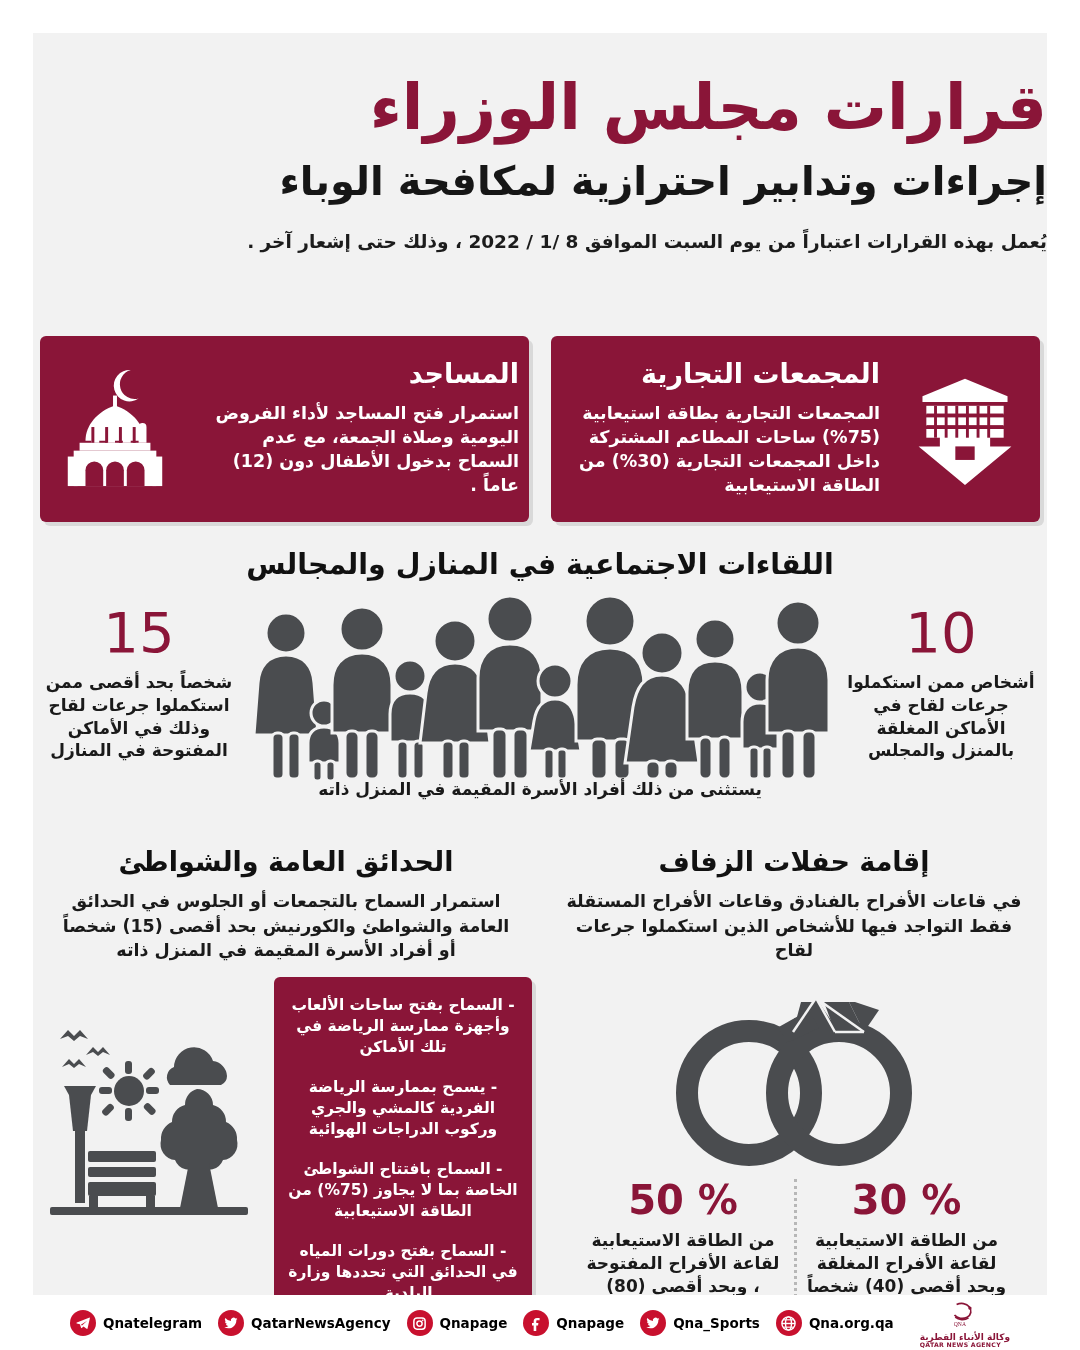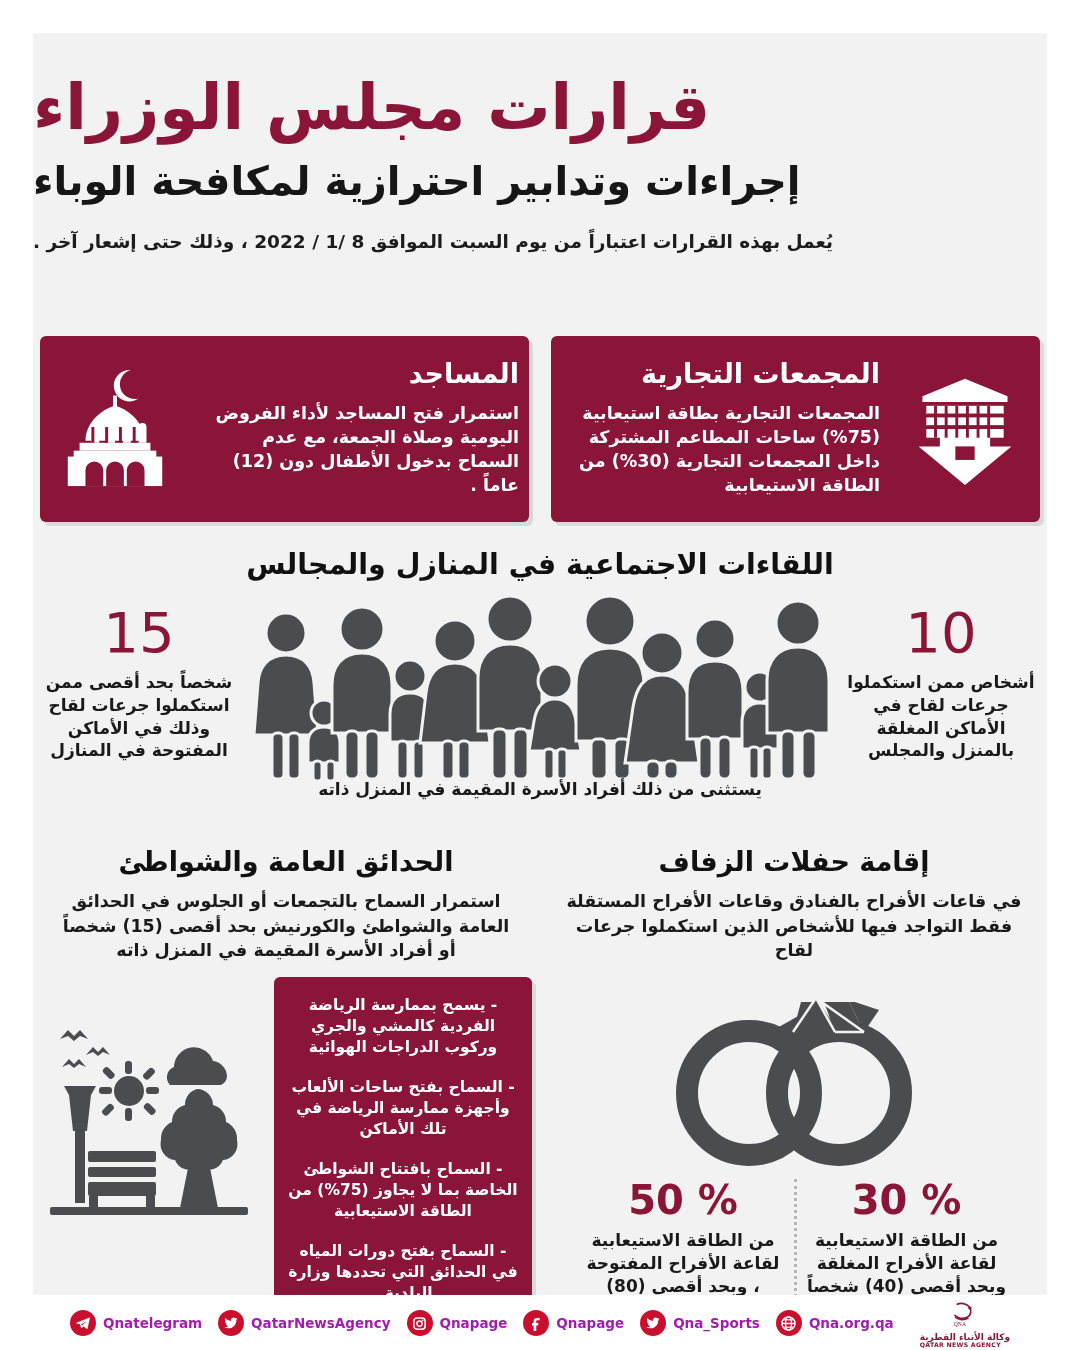--- a/index.html
+++ b/index.html
@@ -25,21 +25,21 @@
     left: 33px;
     top: 33px;
     width: 1014px;
     height: 1284px;
     background: #f2f2f2;
   }
 
   
   .header {
     padding-top: 42px;
-    text-align: left;
+    text-align: right;
   }
   .title-main {
     font-size: 63px;
     font-weight: bold;
     color: #8a1538;
     letter-spacing: -1px;
     line-height: 1.05;
     direction: rtl;
   }
   .title-sub {
@@ -286,21 +286,21 @@
     border-radius: 50%;
     background: #c8102e;
     display: flex;
     align-items: center;
     justify-content: center;
     flex: 0 0 26px;
   }
   .social-label {
     font-size: 13.5px;
     font-weight: bold;
-    color: #a21caf;
+    color: #000000;
     white-space: nowrap;
   }
   .qna-logo {
     display: flex;
     flex-direction: column;
     align-items: center;
     gap: 5px;
     margin-left: 10px;
   }
   .qna-mark {
@@ -518,22 +518,22 @@
         </div>
       </div>
 
       <div class="col">
         <div class="col-title">الحدائق العامة والشواطئ</div>
         <div class="col-body">استمرار السماح بالتجمعات أو الجلوس في الحدائق العامة والشواطئ والكورنيش بحد أقصى (15) شخصاً أو أفراد الأسرة المقيمة في المنزل ذاته</div>
 
         <div class="park-zone">
 
           <div class="rules-box">
+            <div class="rule">- السماح بفتح ساحات الألعاب وأجهزة ممارسة الرياضة في تلك الأماكن</div>
             <div class="rule">- يسمح بممارسة الرياضة الفردية كالمشي والجري وركوب الدراجات الهوائية</div>
-            <div class="rule">- السماح بفتح ساحات الألعاب وأجهزة ممارسة الرياضة في تلك الأماكن</div>
             <div class="rule">-  السماح بافتتاح الشواطئ الخاصة بما لا يجاوز (75%) من الطاقة الاستيعابية</div>
             <div class="rule">- السماح بفتح دورات المياه في الحدائق التي تحددها وزارة البلدية .</div>
           </div>
 
           <div class="park-icon-wrap">
             <svg width="206" height="210" viewBox="0 0 206 210" aria-hidden="true">
               <g fill="#4a4c4f">
 
                 <path d="M14 28l8-9 6 6 6-6 8 9-8-3-6 5-6-5z"></path>
                 <path d="M40 44l7-8 5 5 5-5 7 8-7-3-5 4-5-4z"></path>

